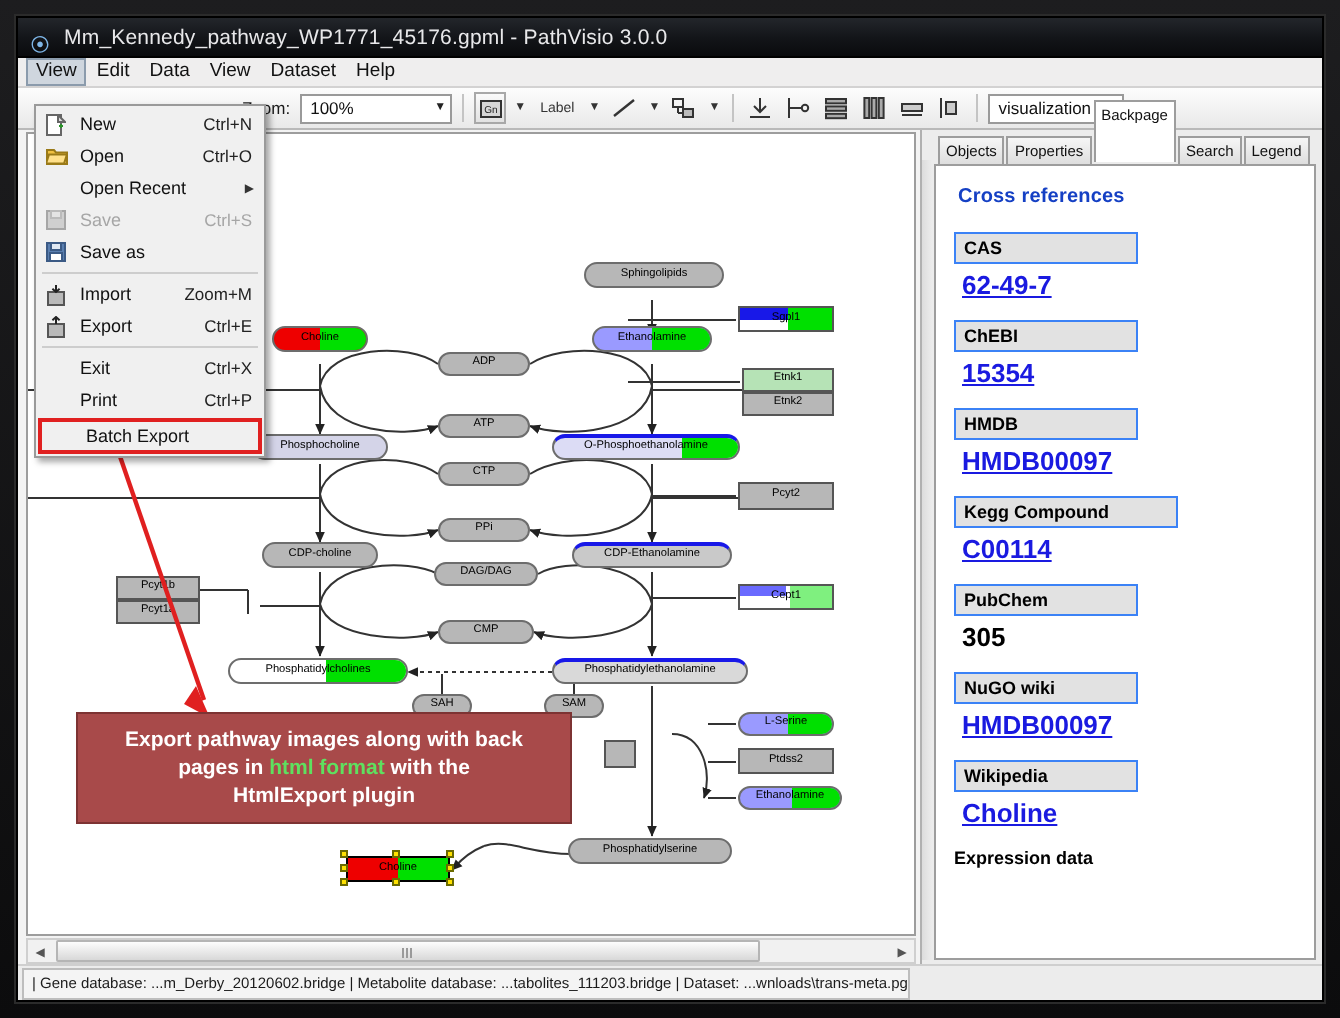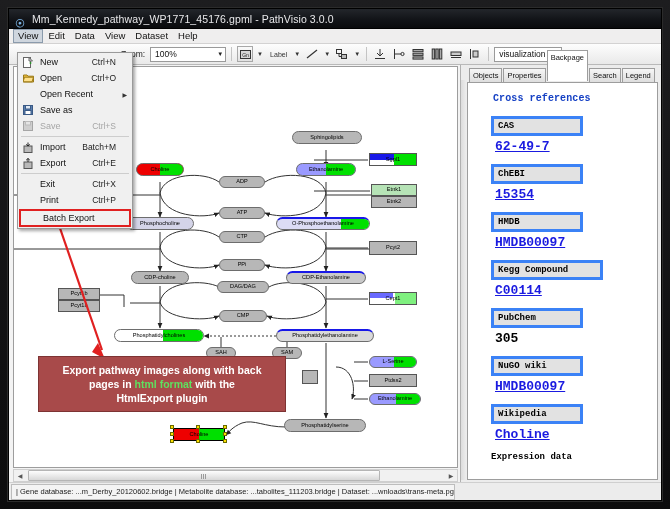--- a/index.html
+++ b/index.html
@@ -139,33 +139,32 @@
     white-space: nowrap;
   }
   .side-tab.sel {
     background: #fff; font-weight: normal; position: relative; top: -1px;
     padding-bottom: 18px;
   }
   .side-body {
     flex: 1; background: #fff; border: 1px solid #9d9d9d;
     margin-left: 4px; overflow: hidden;
     position: relative;
-    padding: 8px 23px;
-    font-family: Liberation Mono, monospace;
+    padding: 8px 9px;
   }
   .side-gutter {
     position: absolute; left: 0; top: 15px; bottom: 2px; width: 5px;
     background: linear-gradient(90deg,#dcdcdc,#ececec);
   }
   .xref-title {
     color: #1540c4; font-size: 10px; font-weight: bold;
     margin: 2px 0 12px 2px; letter-spacing: .1px;
   }
   .xref-head {
-    background: #e2e2e2; border: 3px solid #3b82f6;
+    background: #e2e2e2; border: 1px solid #3b82f6;
     font-size: 9px; font-weight: bold; color: #000;
     padding: 2px 4px; width: 92px; margin-bottom: 3px;
   }
   .xref-val {
     font-size: 13px; margin: 0 0 10px 4px;
     color: #1a1ae0; text-decoration: underline; font-weight: bold;
   }
   .xref-val.plain { color: #000; text-decoration: none; }
   .expr-data {
     font-size: 9px; font-weight: bold; color: #000; margin-top: 4px;
@@ -192,21 +191,21 @@
   .dd-row {
     display: flex; align-items: center; height: 16px;
     font-size: 9px; color: #111; padding-left: 2px;
   }
   .dd-ico {
     width: 16px; height: 13px; flex: none;
     display: flex; align-items: center; justify-content: center;
     font-size: 9px;
   }
   .dd-label { flex: 1; padding-left: 4px; }
-  .dd-accel { font-size: 8.5px; color: #222; padding-right: 16px; }
+  .dd-accel { font-size: 8.5px; color: #222; padding-right: 6px; }
   .dd-row.disabled .dd-label,
   .dd-row.disabled .dd-accel { color: #a6a6a6; }
   .dd-sep { height: 1px; background: #cdcdcd; margin: 2px 3px; }
   .dd-arrow { font-size: 6px; color: #333; padding-right: 5px; }
   .dd-row.highlight {
     border: 2px solid #e02020; background: #f0f0f0;
     height: 18px; margin: 1px 1px 0 1px;
   }
   
   .pw { position: absolute; left: 0; top: 0; width: 446px; height: 400px; }
@@ -638,51 +637,51 @@
             </svg>
         </span>
         <span class="dd-label">Open</span>
         <span class="dd-accel">Ctrl+O</span>
       </div>
       <div class="dd-row">
         <span class="dd-ico"></span>
         <span class="dd-label">Open Recent</span>
         <span class="dd-arrow">▶</span>
       </div>
+      <div class="dd-row disabled">
+        <span class="dd-ico">
+          <svg width="10" height="10" viewBox="0 0 10 10">
+              <rect x="0.5" y="0.5" width="9" height="9" fill="#cfcfcf" stroke="#a6a6a6"></rect>
+              <rect x="2.5" y="0.5" width="5" height="3.5" fill="#e4e4e4" stroke="#bbb"></rect>
+            </svg>
+        </span>
+        <span class="dd-label">Save</span>
+        <span class="dd-accel">Ctrl+S</span>
+      </div>
       <div class="dd-row">
         <span class="dd-ico">
           <svg width="10" height="10" viewBox="0 0 10 10">
               <rect x="0.5" y="0.5" width="9" height="9" fill="#5a7fb0" stroke="#3b5a85"></rect>
               <rect x="2.5" y="0.5" width="5" height="3.5" fill="#dfe8f3" stroke="#3b5a85"></rect>
               <rect x="2" y="5.5" width="6" height="4" fill="#fff" stroke="#3b5a85"></rect>
             </svg>
         </span>
         <span class="dd-label">Save as</span>
         <span class="dd-accel"></span>
       </div>
-      <div class="dd-row disabled">
-        <span class="dd-ico">
-          <svg width="10" height="10" viewBox="0 0 10 10">
-              <rect x="0.5" y="0.5" width="9" height="9" fill="#cfcfcf" stroke="#a6a6a6"></rect>
-              <rect x="2.5" y="0.5" width="5" height="3.5" fill="#e4e4e4" stroke="#bbb"></rect>
-            </svg>
-        </span>
-        <span class="dd-label">Save</span>
-        <span class="dd-accel">Ctrl+S</span>
-      </div>
       <div class="dd-sep"></div>
       <div class="dd-row">
         <span class="dd-ico">
           <svg width="10" height="11" viewBox="0 0 10 11">
               <rect x="1" y="4" width="8" height="6.5" fill="#b9b9b9" stroke="#555"></rect>
               <path d="M5 0.5 L5 4 M3.2 2.4 L5 4 L6.8 2.4" stroke="#222" fill="none"></path>
             </svg>
         </span>
         <span class="dd-label">Import</span>
-        <span class="dd-accel">Batch+M</span>
+        <span class="dd-accel">Zoom+M</span>
       </div>
       <div class="dd-row">
         <span class="dd-ico">
           <svg width="10" height="11" viewBox="0 0 10 11">
               <rect x="1" y="4" width="8" height="6.5" fill="#b9b9b9" stroke="#555"></rect>
               <path d="M5 4 L5 0.5 M3.2 2.1 L5 0.5 L6.8 2.1" stroke="#222" fill="none"></path>
             </svg>
         </span>
         <span class="dd-label">Export</span>
         <span class="dd-accel">Ctrl+E</span>

